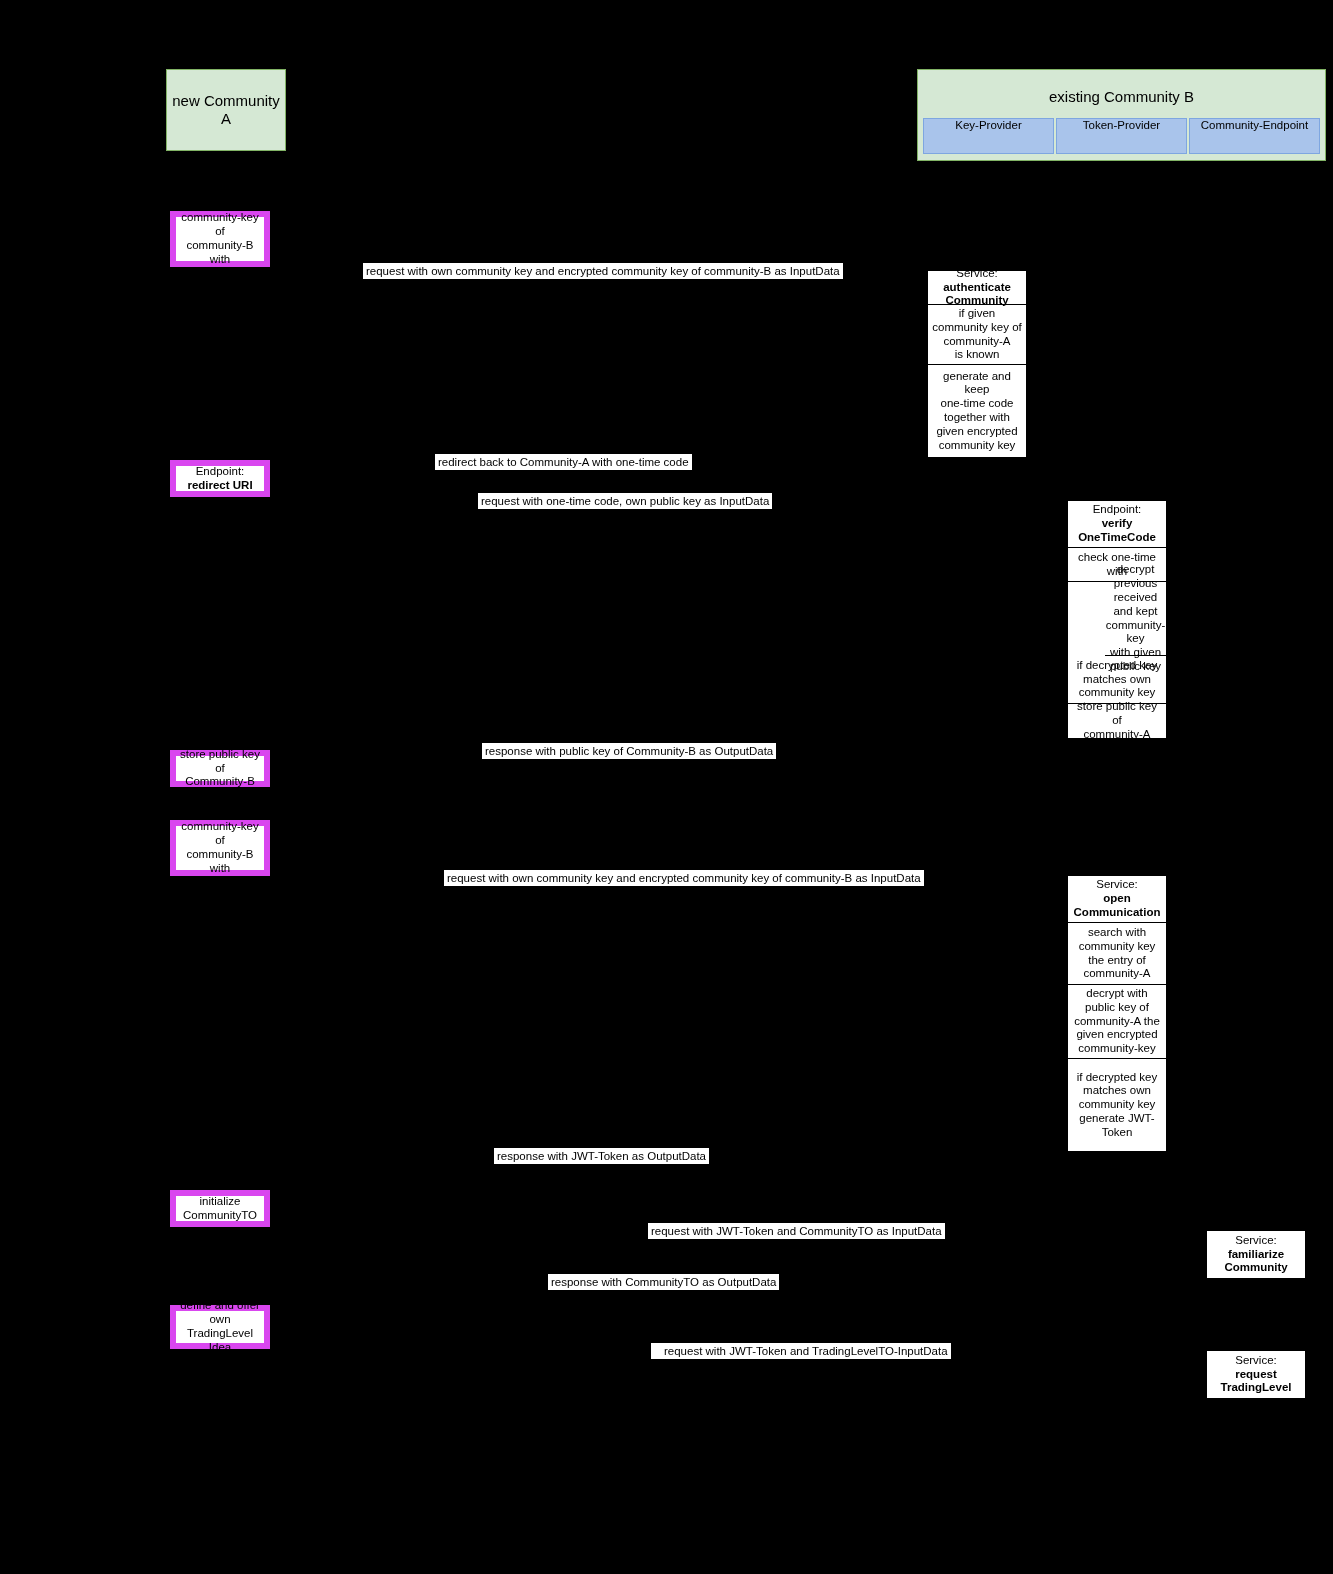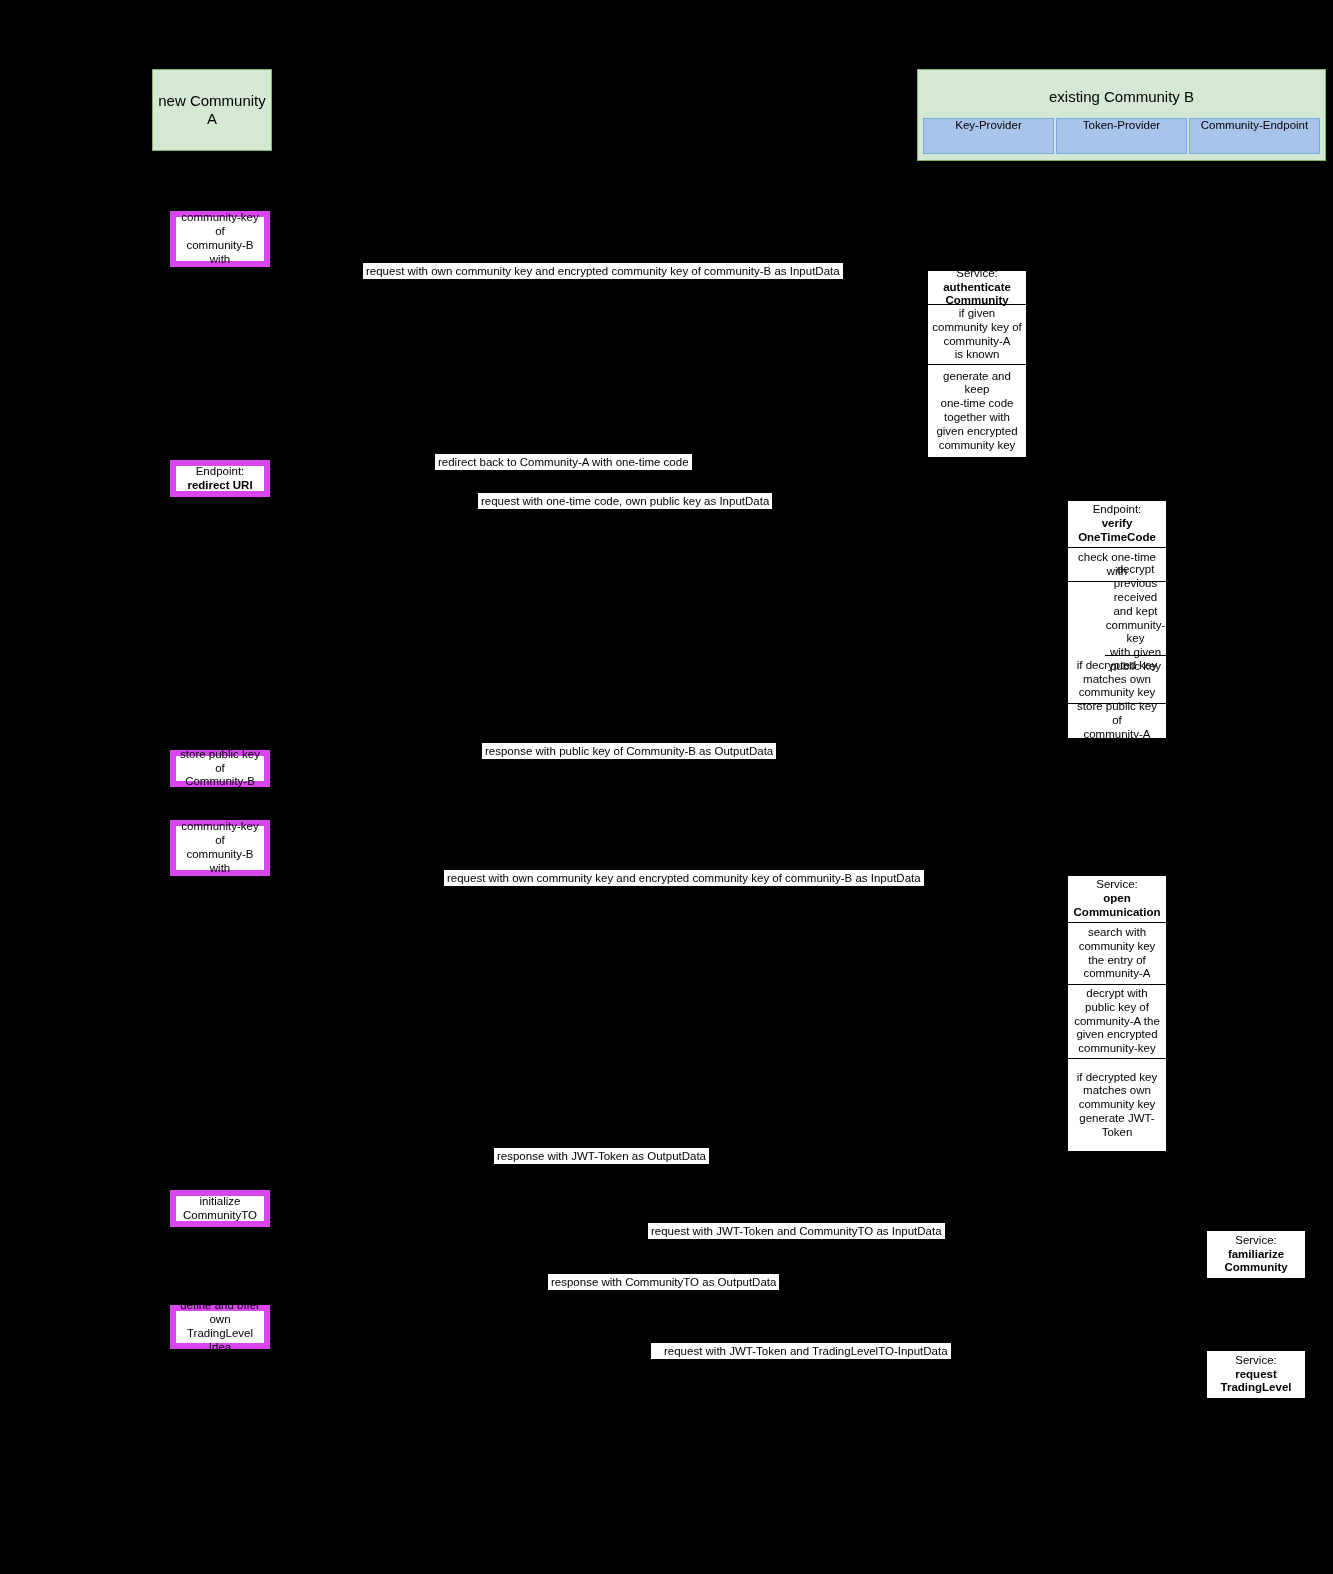--- a/index.html
+++ b/index.html
@@ -111,21 +111,21 @@
     flex-direction: column;
   }
   .stack .cell:last-child { border-bottom: none; }
   .b { font-weight: bold; }
 </style>
 </head>
 <body>
 
 <div class="canvas">
 
-  <div class="node lane-head" style="left:152px; top:69px; width:120px; height:82px;align-items:center;">
+  <div class="node lane-head" style="left:166px; top:69px; width:120px; height:82px;align-items:center;">
     <span>new Community A</span>
   </div>
 
   <div class="lane-head-b" style="position:absolute; left:917px; top:69px; width:399px; height:82px;">
     <div class="lane-title">existing Community B</div>
     <div class="sub-row">
       <div class="sub-box">
         <span>Key-Provider</span>
       </div>
       <div class="sub-box">

